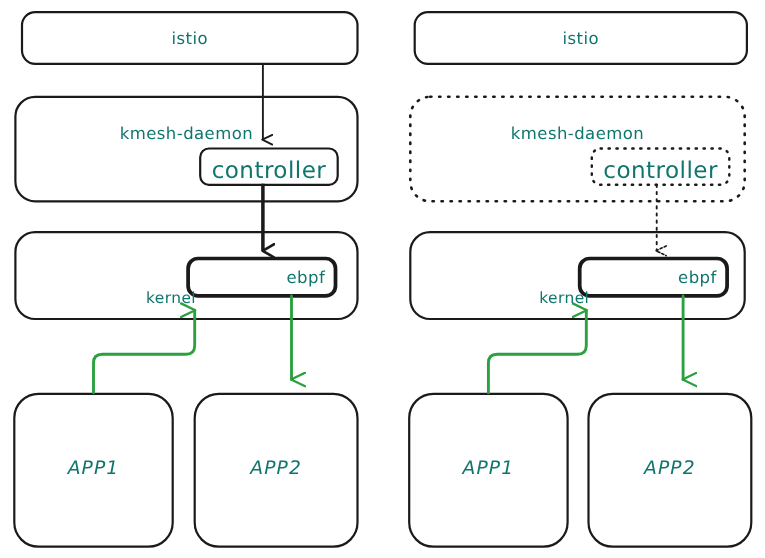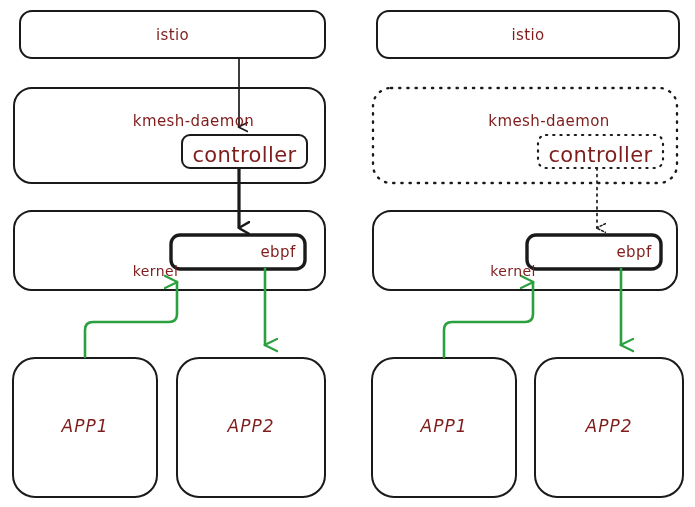--- a/index.html
+++ b/index.html
@@ -23,27 +23,27 @@
   svg.canvas {
     position: absolute;
     left: 0; top: 0;
     width: 695px;
     height: 507px;
     display: block;
   }
   .box-label {
     position: absolute;
     font-family: "DejaVu Sans", sans-serif;
-    color: #7f1d1d;
+    color: #0f766e;
     white-space: nowrap;
     letter-spacing: 0.4px;
     pointer-events: none;
   }
   .lbl-istio   { font-size: 15px; }
-  .lbl-daemon  { font-size: 15px; margin-left: 24px; }
+  .lbl-daemon  { font-size: 15px; }
   .lbl-ctrl    { font-size: 21px; }
   .lbl-kernel  { font-size: 14px; margin-top: 47px; }
   .lbl-ebpf    { font-size: 15px; padding-left: 40px; }
   .lbl-app     { font-size: 17px; font-style: italic; letter-spacing: 1px; }
 </style>
 </head>
 <body>
 
 <div id="diagram-root">
 

